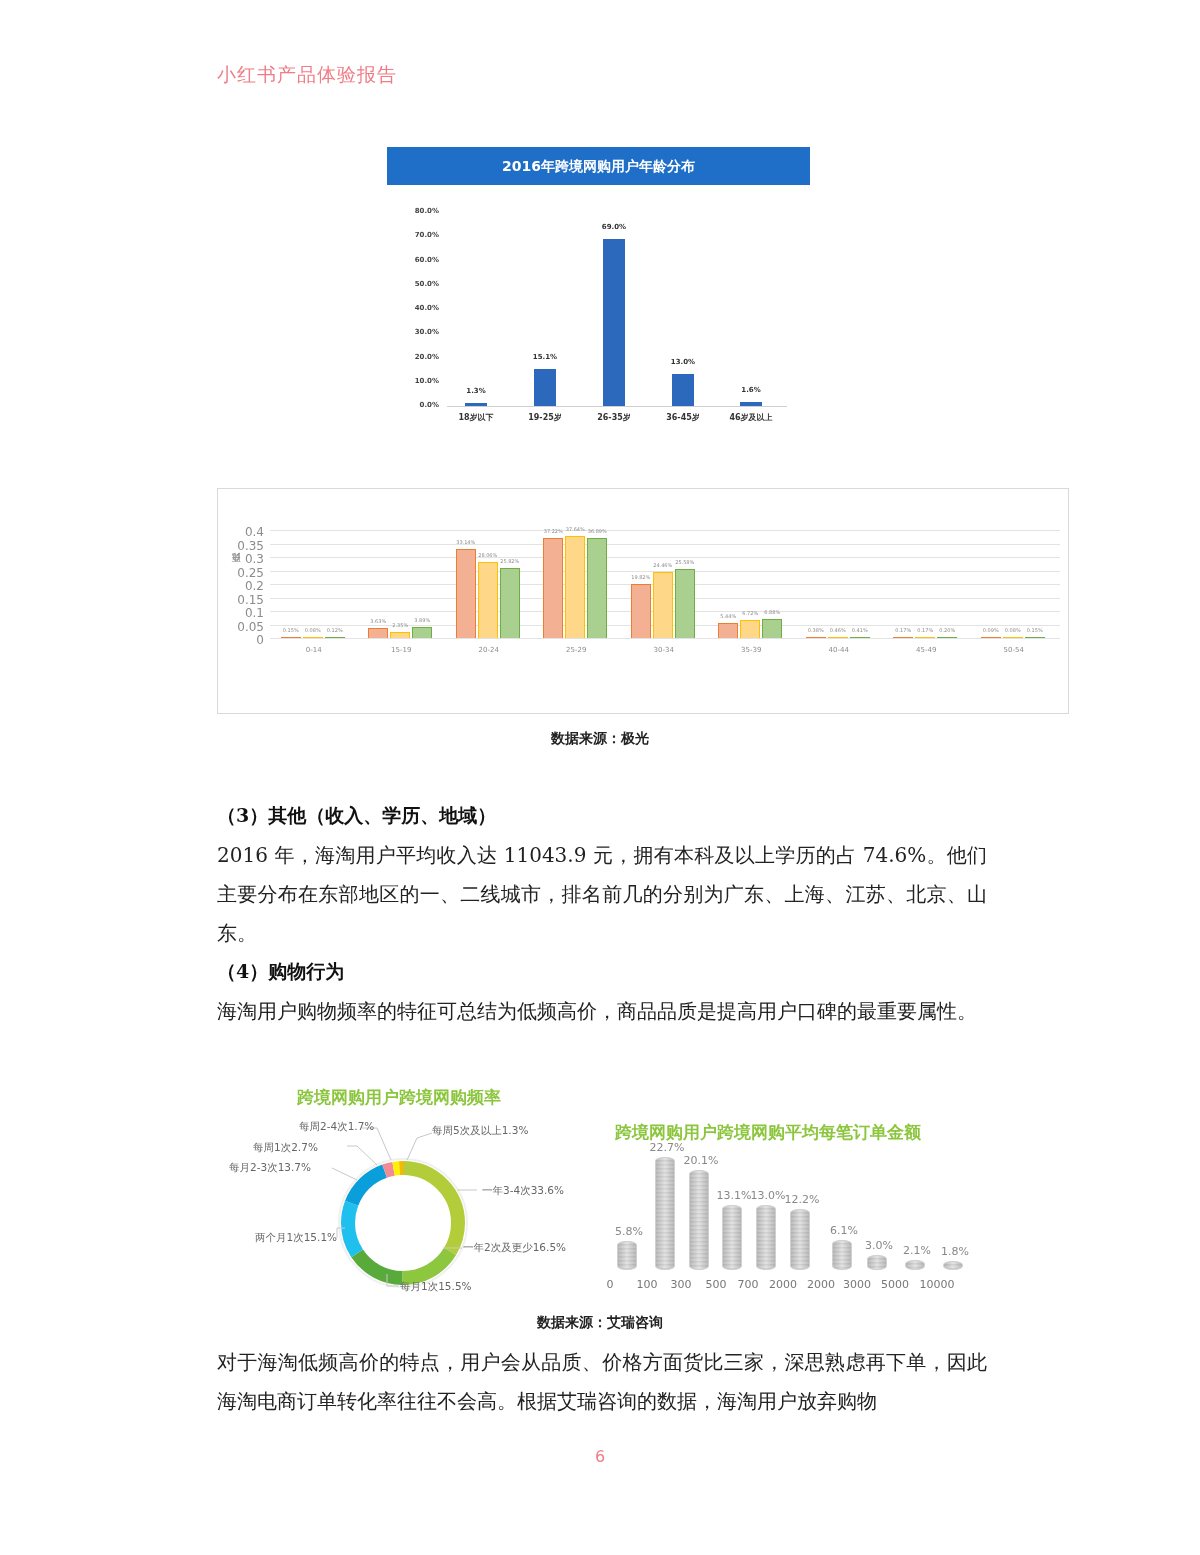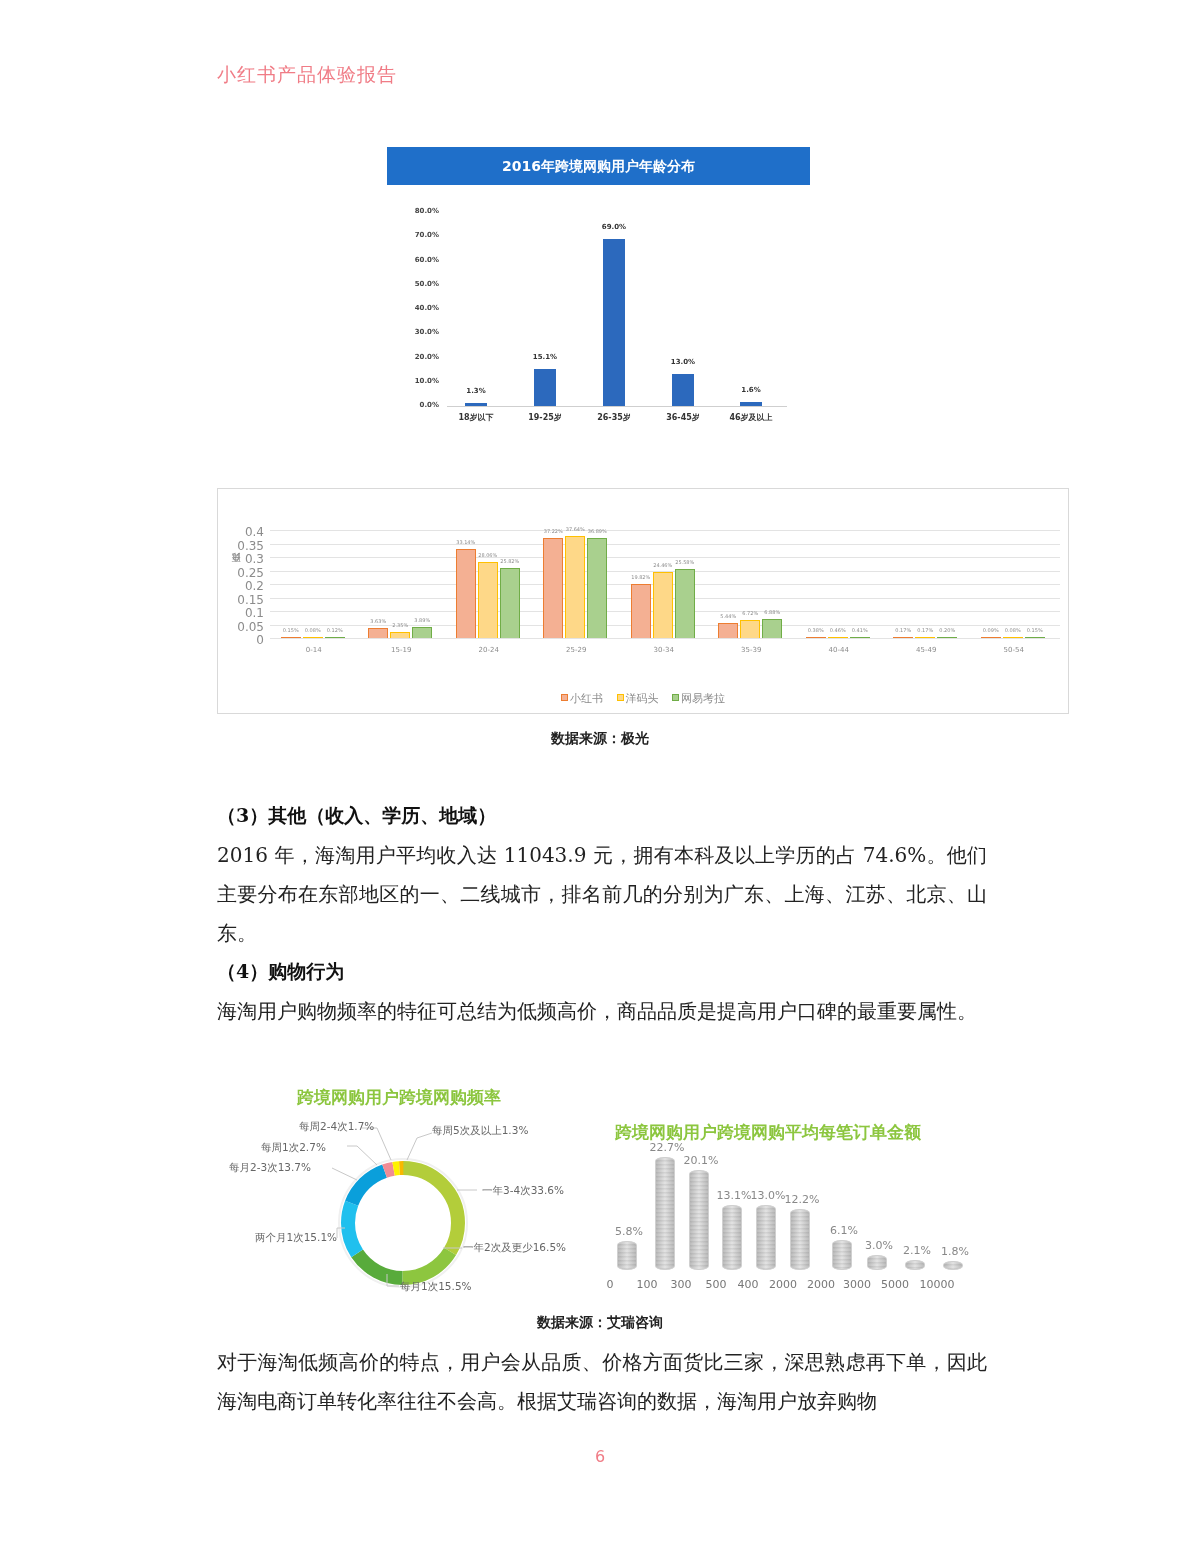--- a/index.html
+++ b/index.html
@@ -87,25 +87,20 @@
       <div class="vlabel" style="left: 271px; top: 173.475px;">13.0%</div>
       <div class="xlabel" style="left: 261px;">36-45岁</div>
       <div class="bar" style="left: 353px; top: 217.12px; height: 3.88px; background: rgb(44, 105, 189);"></div>
       <div class="vlabel" style="left: 339px; top: 201.12px;">1.6%</div>
       <div class="xlabel" style="left: 329px;">46岁及以上</div>
     </div>
 </div>
 
 <div class="c2" id="c2">
   <div class="yaxis-title">百分比</div>
-  <div class="legend">
-    <span class="item"><span class="sw" style="background:#f4b093;border-color:#ed7d31"></span><span>小红书</span></span>
-    <span class="item"><span class="sw" style="background:#fed888;border-color:#ffc000"></span><span>洋码头</span></span>
-    <span class="item"><span class="sw" style="background:#a9d08e;border-color:#70ad47"></span><span>网易考拉</span></span>
-  </div>
 <div class="grid" style="top: 41px;"></div>
     <div class="ytick" style="top: 36px;">0.4</div>
     <div class="grid" style="top: 54.5px;"></div>
     <div class="ytick" style="top: 49.5px;">0.35</div>
     <div class="grid" style="top: 68px;"></div>
     <div class="ytick" style="top: 63px;">0.3</div>
     <div class="grid" style="top: 81.5px;"></div>
     <div class="ytick" style="top: 76.5px;">0.25</div>
     <div class="grid" style="top: 95px;"></div>
     <div class="ytick" style="top: 90px;">0.2</div>
@@ -202,21 +197,21 @@
       <circle cx="186" cy="145" r="55" fill="none" stroke="#f08c95" stroke-width="14" stroke-dasharray="9.330530181161688 336.2446617137156" stroke-dashoffset="-326.2229811487641" transform="rotate(-90 186 145)"></circle>
       <circle cx="186" cy="145" r="55" fill="none" stroke="#fff200" stroke-width="14" stroke-dasharray="5.874778262212914 339.7004136326643" stroke-dashoffset="-335.5535113299258" transform="rotate(-90 186 145)"></circle>
       <circle cx="186" cy="145" r="55" fill="none" stroke="#f9b800" stroke-width="14" stroke-dasharray="4.4924774946334045 341.08271440024384" stroke-dashoffset="-341.42828959213875" transform="rotate(-90 186 145)"></circle>
       <path d="M190 82 L200 60 L215 55 M240 112 L260 112 M226 170 L245 170 M170 196 L170 208 L182 208 M128 150 L120 150 L120 160 M140 102 L115 90 M160 87 L140 68 L130 68 M174 82 L160 50 L145 50" fill="none" stroke="#c8c8c8" stroke-width="1"></path>
     </svg>
     <div class="lbl" style="left: 265px; top: 106px;">一年3-4次33.6%</div>
     <div class="lbl" style="left: 246px; top: 163px;">一年2次及更少16.5%</div>
     <div class="lbl" style="left: 183px; top: 202px;">每月1次15.5%</div>
     <div class="lbl" style="left: 38px; top: 153px;">两个月1次15.1%</div>
     <div class="lbl" style="left: 12px; top: 83px;">每月2-3次13.7%</div>
-    <div class="lbl" style="left: 44px; top: 63px;">每周1次2.7%</div>
+    <div class="lbl" style="left: 36px; top: 63px;">每周1次2.7%</div>
     <div class="lbl" style="left: 82px; top: 42px;">每周2-4次1.7%</div>
     <div class="lbl" style="left: 215px; top: 46px;">每周5次及以上1.3%</div>
   </div>
 
 <div class="c4" id="c4">
   <div class="c4-title">跨境网购用户跨境网购平均每笔订单金额</div>
 <div class="coin" style="left: 22px; top: 141px; height: 29px;"></div>
     <div class="vlabel" style="left: 14px; top: 125px;">5.8%</div>
     <div class="coin" style="left: 60px; top: 56.5px; height: 113.5px;"></div>
     <div class="vlabel" style="left: 52px; top: 40.5px;">22.7%</div>
@@ -233,21 +228,21 @@
     <div class="coin" style="left: 272px; top: 155px; height: 15px;"></div>
     <div class="vlabel" style="left: 264px; top: 139px;">3.0%</div>
     <div class="coin" style="left: 310px; top: 159.5px; height: 10.5px;"></div>
     <div class="vlabel" style="left: 302px; top: 143.5px;">2.1%</div>
     <div class="coin" style="left: 348px; top: 161px; height: 9px;"></div>
     <div class="vlabel" style="left: 340px; top: 145px;">1.8%</div>
     <div class="xtick" style="left: -5px;">0</div>
     <div class="xtick" style="left: 32px;">100</div>
     <div class="xtick" style="left: 66px;">300</div>
     <div class="xtick" style="left: 101px;">500</div>
-    <div class="xtick" style="left: 133px;">400</div>
+    <div class="xtick" style="left: 133px;">700</div>
     <div class="xtick" style="left: 168px;">2000</div>
     <div class="xtick" style="left: 206px;">2000</div>
     <div class="xtick" style="left: 242px;">3000</div>
     <div class="xtick" style="left: 280px;">5000</div>
     <div class="xtick" style="left: 322px;">10000</div>
   </div>
 
 <div class="caption" style="left:0;width:1200px;top:1314px;">数据来源：艾瑞咨询</div>
 
 <div class="para" style="top:1343px;">对于海淘低频高价的特点，用户会从品质、价格方面货比三家，深思熟虑再下单，因此海淘电商订单转化率往往不会高。根据艾瑞咨询的数据，海淘用户放弃购物</div>

